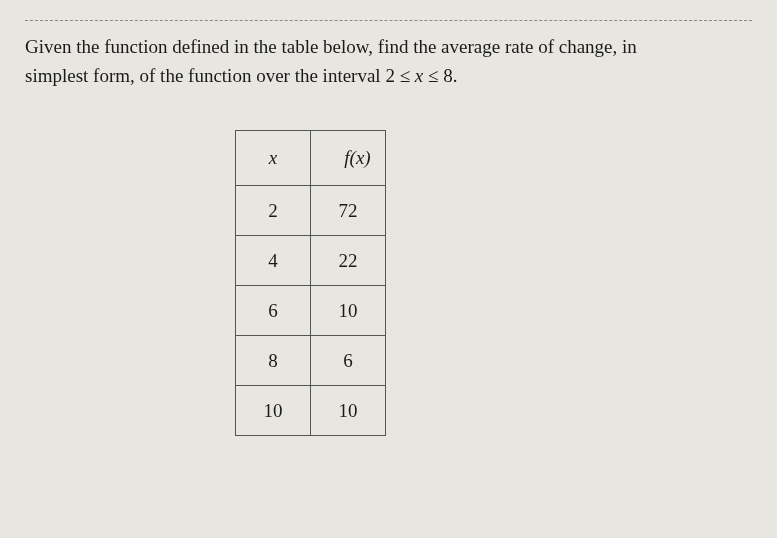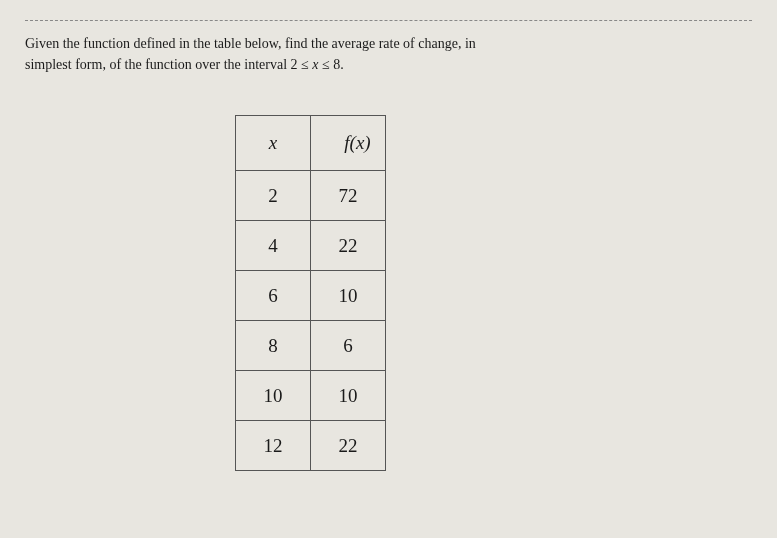--- a/index.html
+++ b/index.html
@@ -13,21 +13,21 @@
       background: #e8e6e0;
       font-family: 'Times New Roman', serif;
       padding: 20px 25px;
       position: relative;
     }
     .dashed-border {
       border-top: 1px dashed #888;
       margin-bottom: 12px;
     }
     .problem-text {
-      font-size: 14px;
+      font-size: 19px;
       line-height: 1.5;
       color: #1a1a1a;
       margin-bottom: 40px;
     }
     .math-var {
       font-style: italic;
     }
     .table-container {
       display: flex;
       justify-content: flex-start;
@@ -87,19 +87,15 @@
         <td>10</td>
       </tr>
       <tr>
         <td>8</td>
         <td>6</td>
       </tr>
       <tr>
         <td>10</td>
         <td>10</td>
       </tr>
-      <tr>
-        <td>12</td>
-        <td>22</td>
-      </tr>
     </tbody>
   </table>
 </div>
 
 </body></html>

